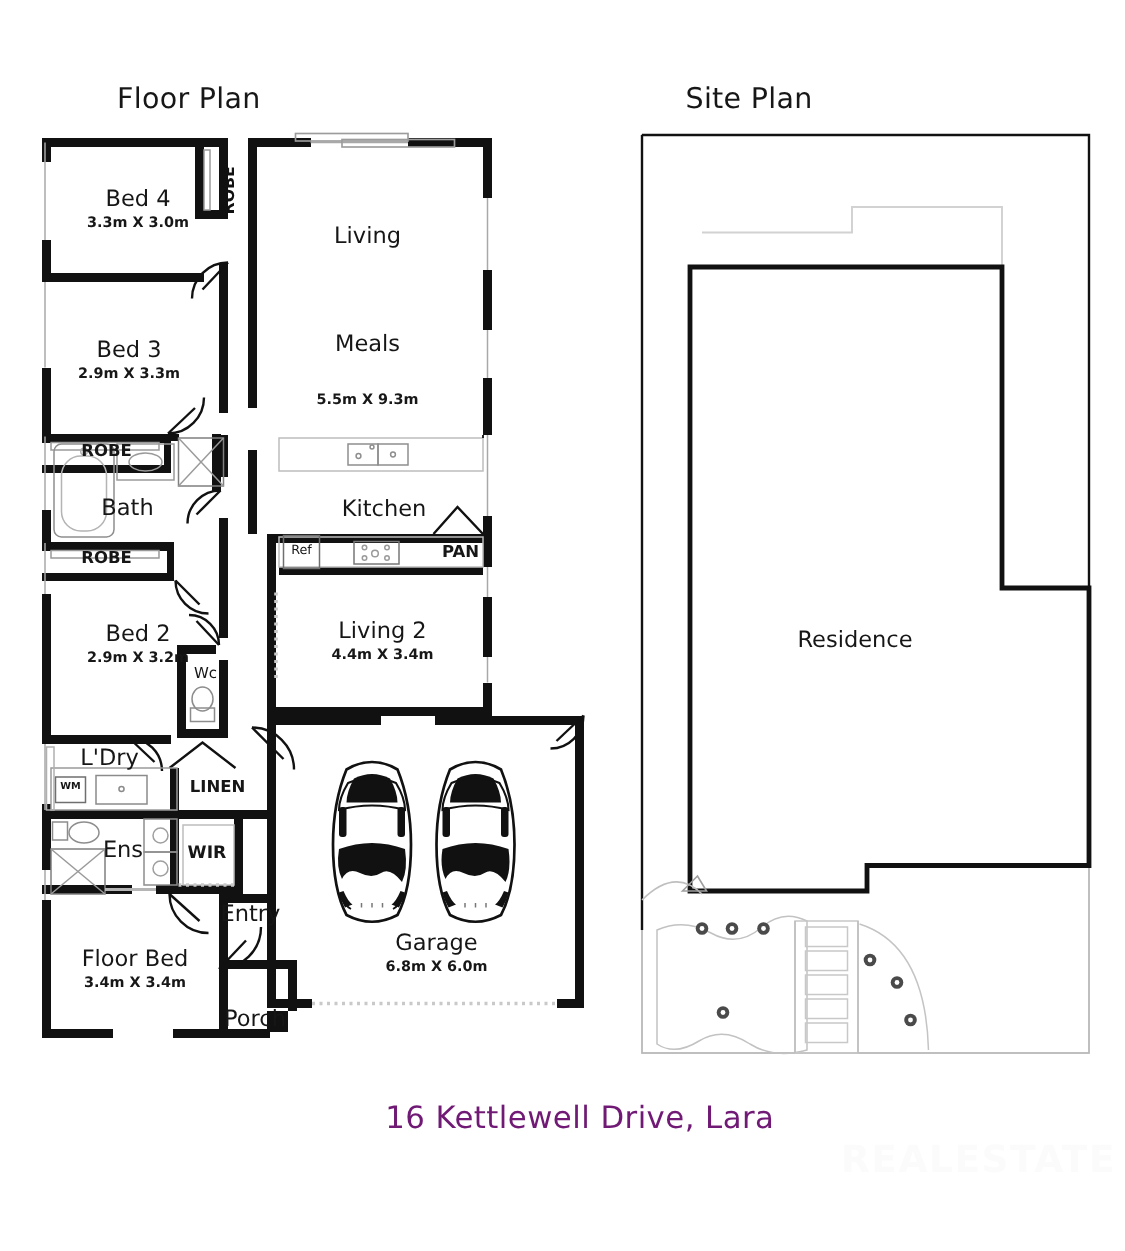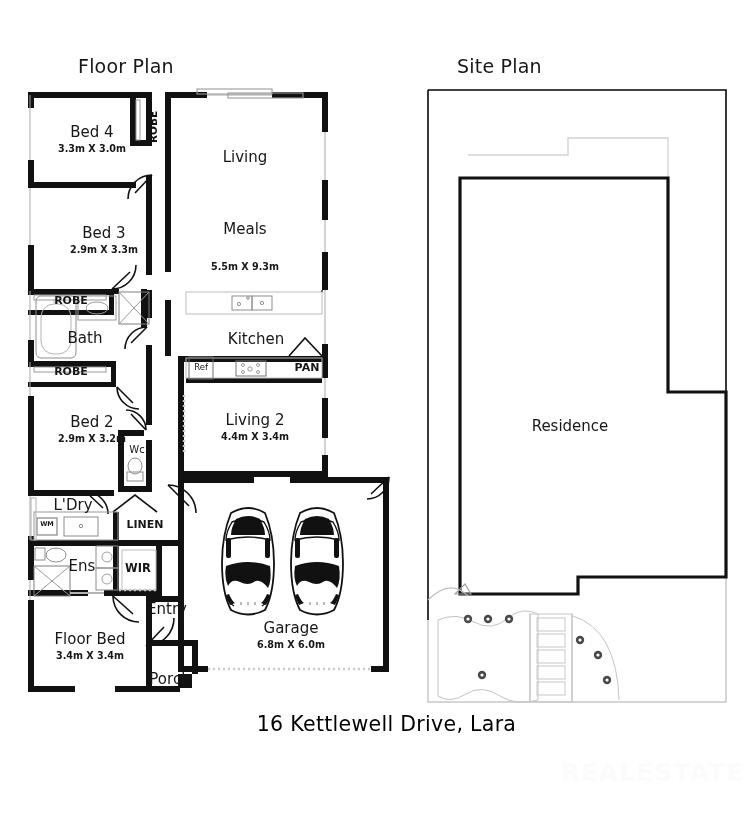--- a/index.html
+++ b/index.html
@@ -16,22 +16,22 @@
   .rm{position:absolute;text-align:center;pointer-events:none;}
   .rm .nm{font-size:15px;color:#161616;font-family:"DejaVu Sans",sans-serif;line-height:1.12;white-space:nowrap;}
   .rm .dim{font-size:9.6px;color:#171717;font-family:"DejaVu Sans",sans-serif;margin-top:2px;white-space:nowrap;font-weight:600;}
   .rm.small .nm{font-size:10px;}
   .rm.tiny .nm{font-size:9px;font-weight:700;}
   .rm.micro .nm{font-size:6.5px;font-weight:700;}
 
   .vlabel{position:absolute;transform:rotate(-90deg);transform-origin:left top;}
   .vlabel .nm{font-size:10.5px;font-weight:700;white-space:nowrap;}
 
-  #footer-title{position:absolute;left:0;right:0;top:712px;text-align:center;
-      font-size:20.5px;font-weight:400;color:#000000;font-family:"DejaVu Sans",sans-serif;letter-spacing:.3px;padding-left:23px;}
+  #footer-title{position:absolute;left:0;right:0;top:733px;text-align:center;
+      font-size:20.5px;font-weight:400;color:#701a75;font-family:"DejaVu Sans",sans-serif;letter-spacing:.3px;padding-left:23px;}
   #footer-note{position:absolute;left:0;right:0;top:757px;text-align:center;
       font-size:7.6px;font-weight:700;color:#2a2a2a;font-family:"DejaVu Sans",sans-serif;letter-spacing:.15px;}
   #watermark{position:absolute;right:6px;top:758px;font-size:25px;font-weight:700;
       color:#fbfbfb;letter-spacing:1px;font-family:"DejaVu Sans",sans-serif;user-select:none;}
 </style>
 </head>
 <body>
 
 <div id="root">
 
@@ -398,21 +398,21 @@
         <path d="M455 594 l10 -10 l6 10 z" stroke="#9f9f9f"></path>
       </g>
     </g>
   </svg>
 
   <div class="rm" style="left:53px;top:124px;width:78px;">
     <div class="nm">Bed 4</div>
     <div class="dim">3.3m X 3.0m</div>
   </div>
 
-  <div class="rm" style="left:58px;top:225px;width:92px;">
+  <div class="rm" style="left:40px;top:225px;width:92px;">
     <div class="nm">Bed 3</div>
     <div class="dim">2.9m X 3.3m</div>
   </div>
 
   <div class="rm" style="left:46px;top:414px;width:92px;">
     <div class="nm">Bed 2</div>
     <div class="dim">2.9m X 3.2m</div>
   </div>
 
   <div class="rm" style="left:30px;top:631px;width:120px;">

